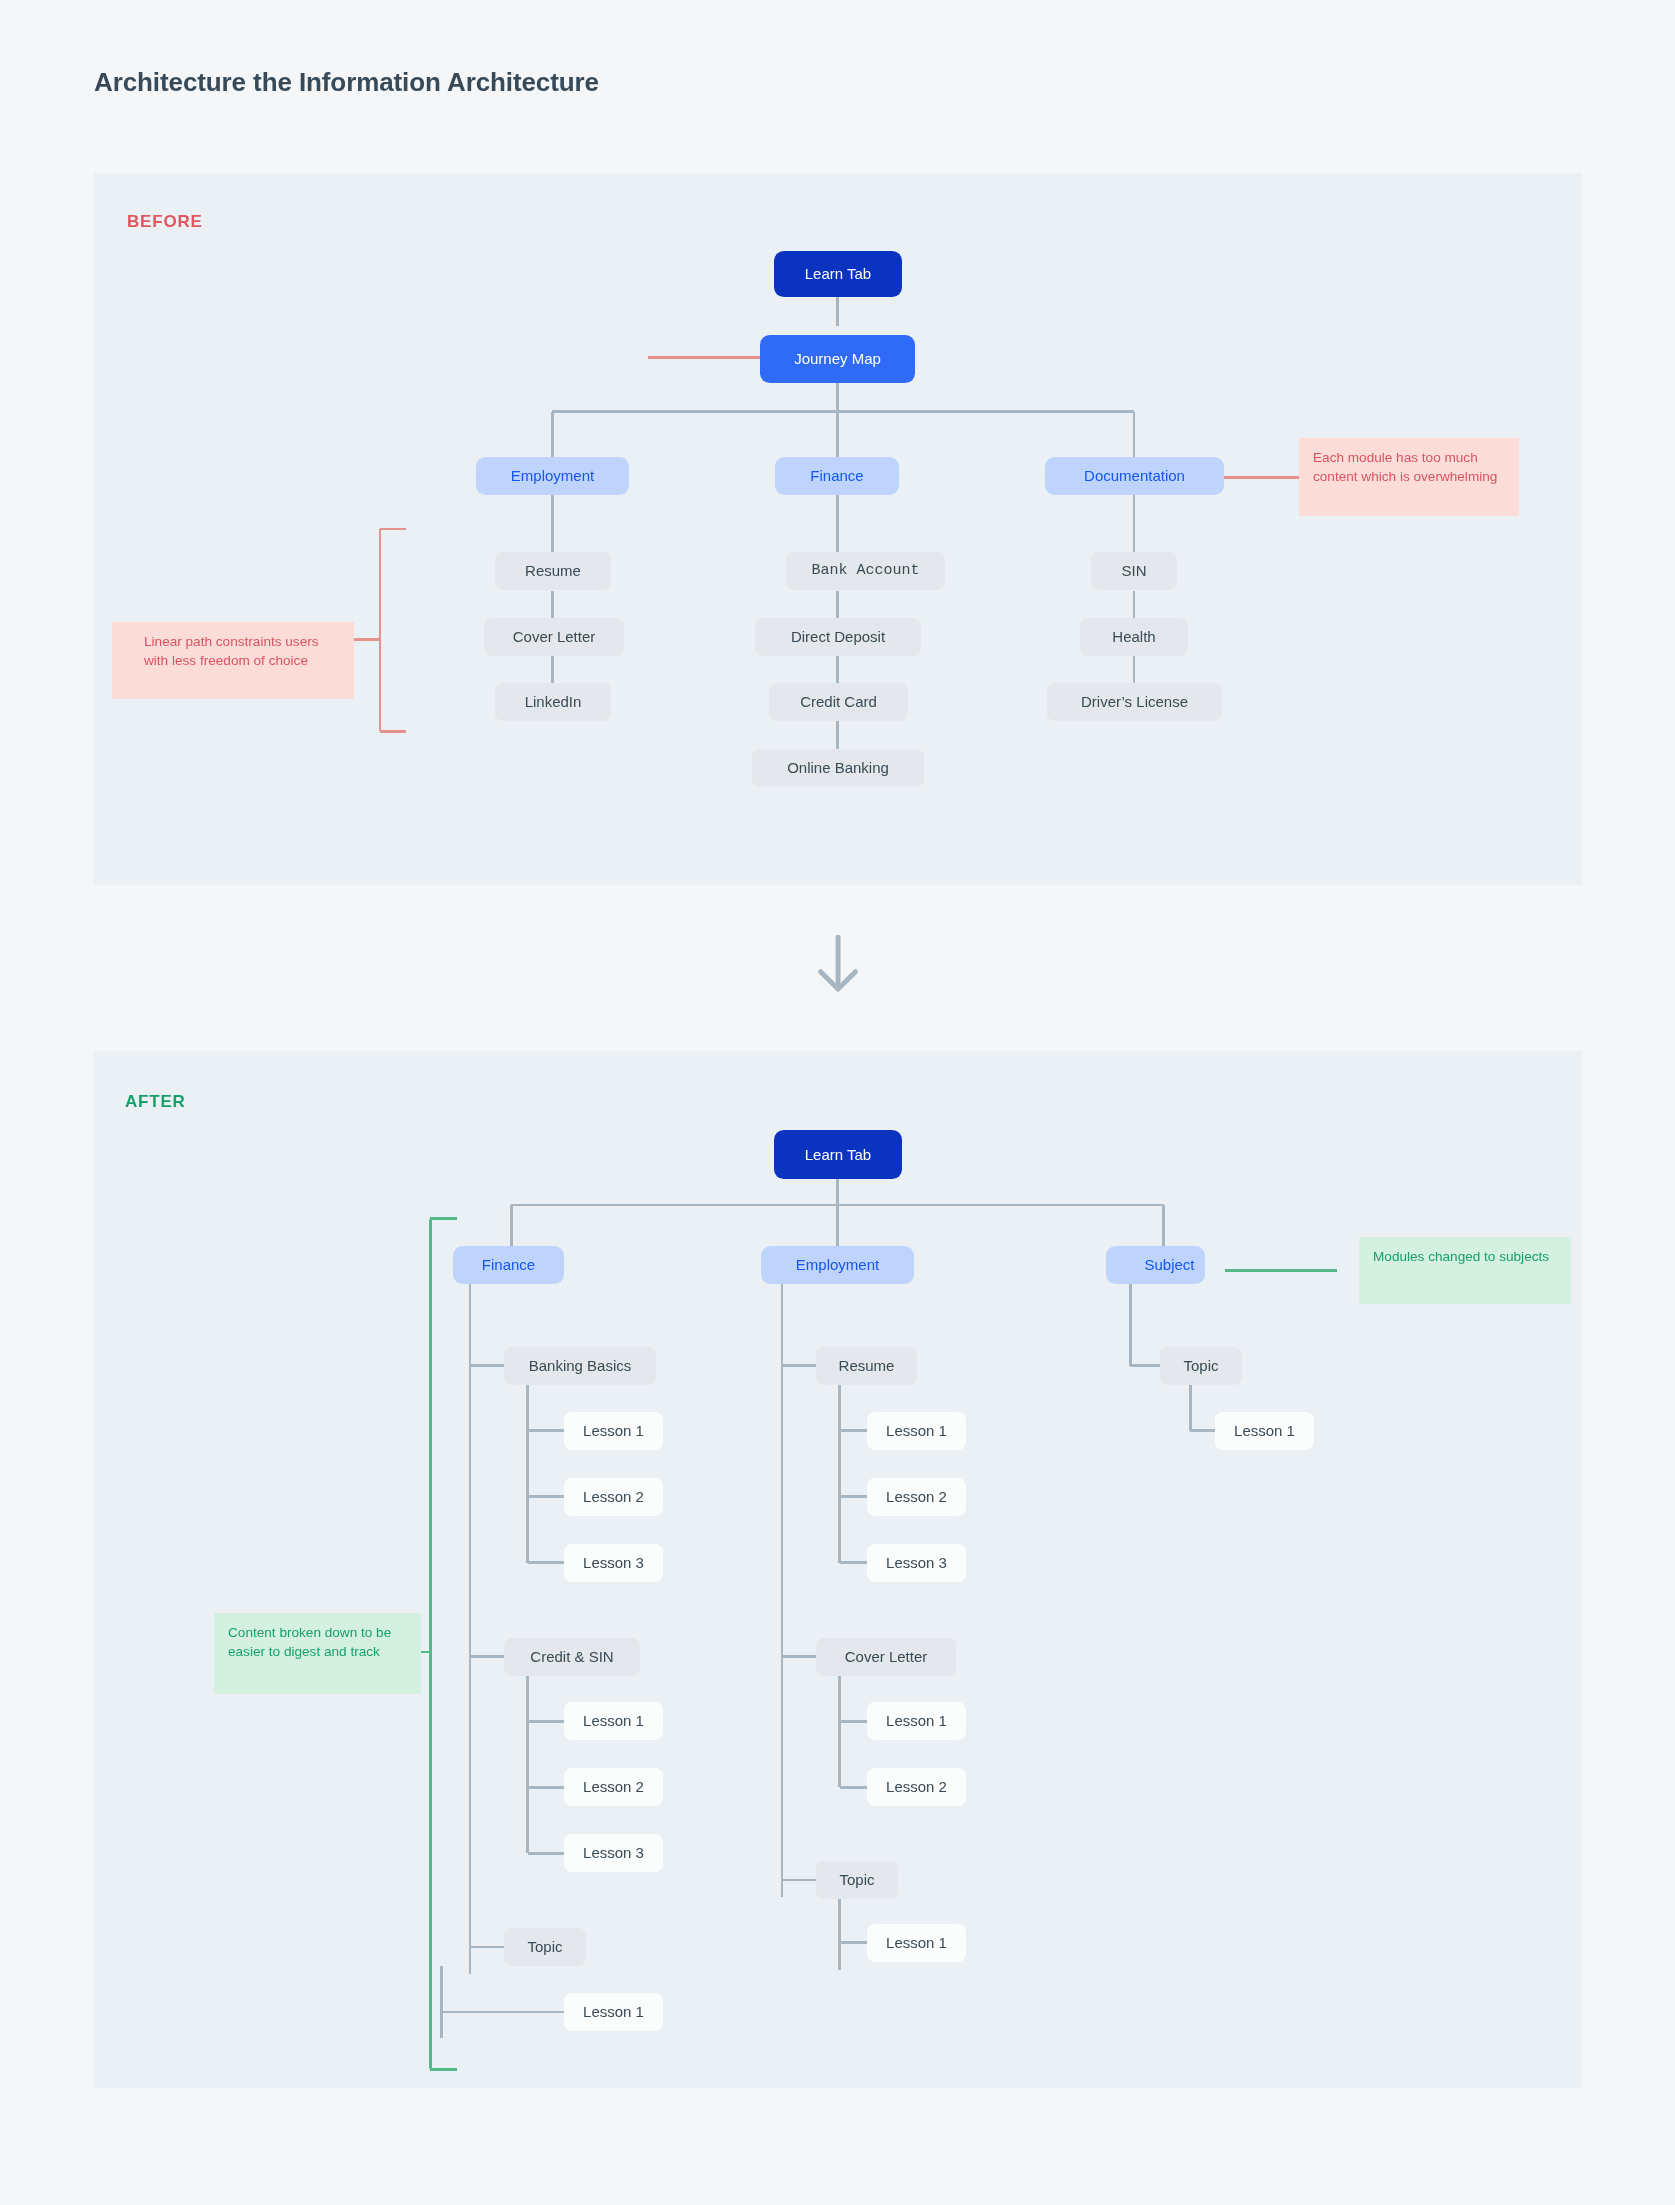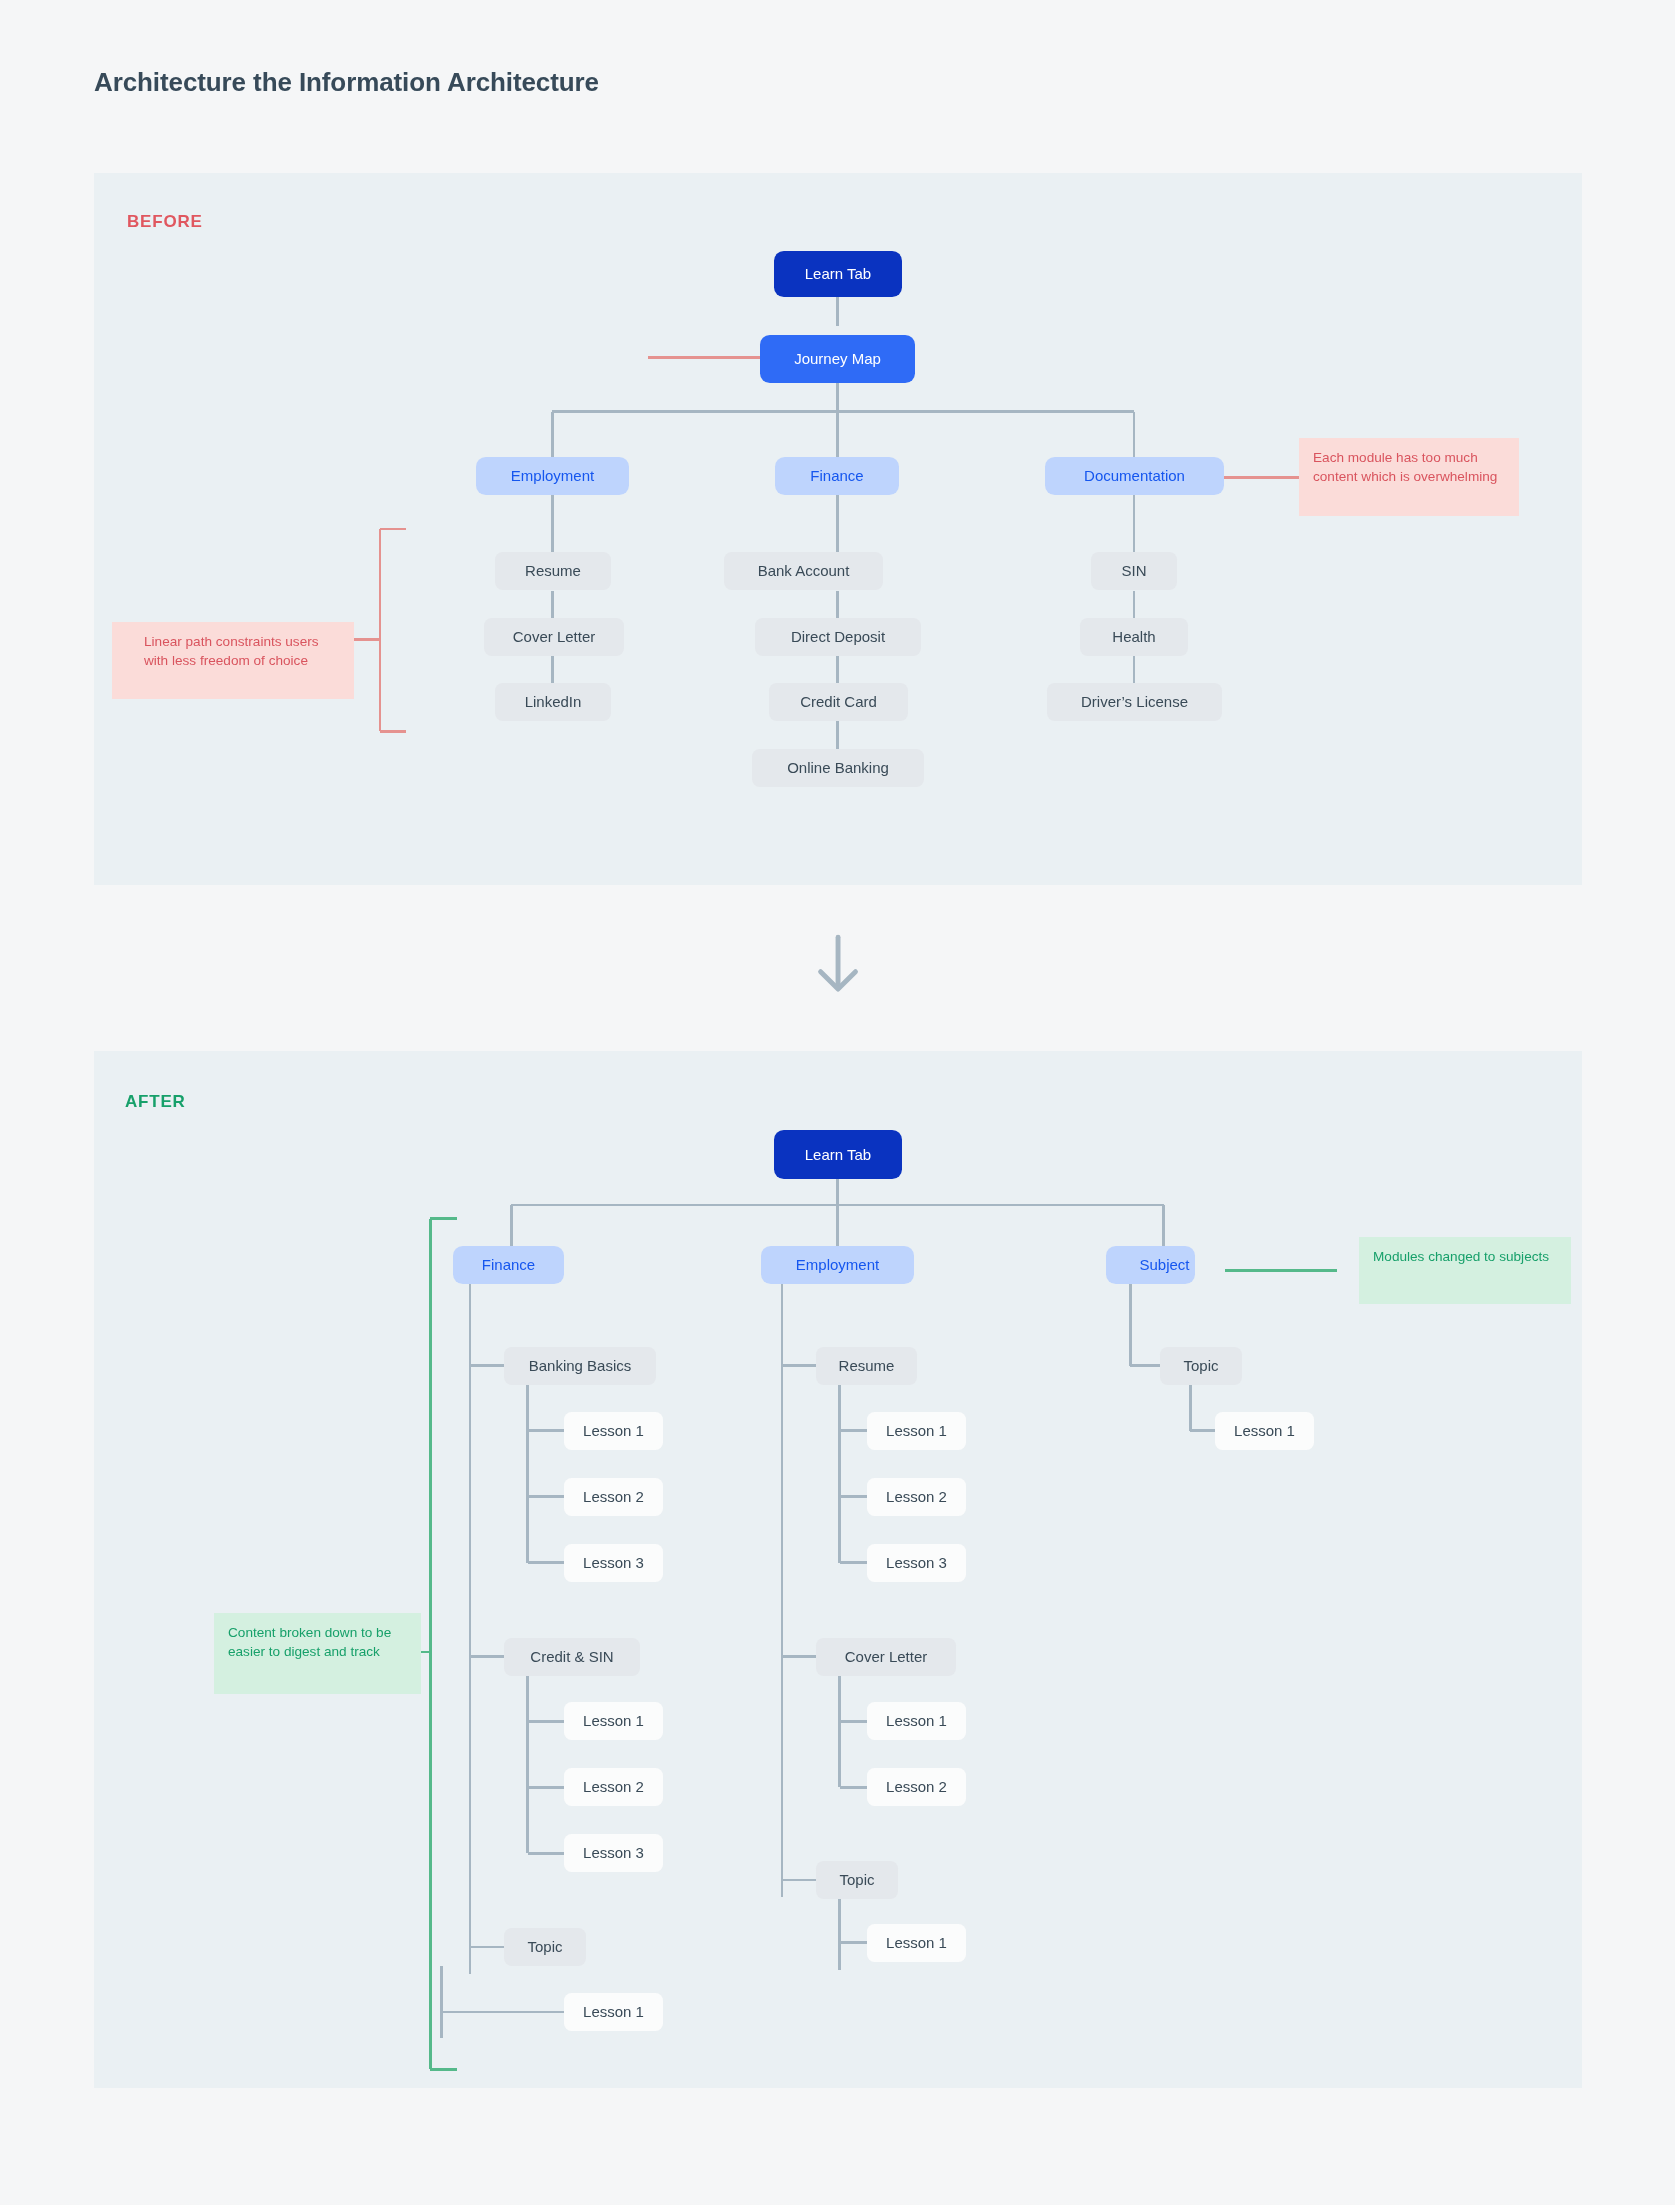--- a/index.html
+++ b/index.html
@@ -174,37 +174,37 @@
   <div class="node n-sub" style="left:760px;top:335px;width:155px;height:48px;">Journey Map</div>
 
   <div class="node n-mod" style="left:476px;top:457px;width:153px;height:38px;">Employment</div>
   <div class="node n-mod" style="left:775px;top:457px;width:124px;height:38px;">Finance</div>
   <div class="node n-mod" style="left:1045px;top:457px;width:179px;height:38px;">Documentation</div>
 
   <div class="node n-leaf" style="left:495px;top:552px;width:116px;height:38px;">Resume</div>
   <div class="node n-leaf" style="left:484px;top:618px;width:140px;height:38px;">Cover Letter</div>
   <div class="node n-leaf" style="left:495px;top:683px;width:116px;height:38px;">LinkedIn</div>
 
-  <div class="node n-leaf" style="left:724px;top:552px;width:159px;height:38px;">Bank Account</div>
+  <div class="node n-leaf" style="left:786px;top:552px;width:159px;height:38px;font-family:Liberation Mono, monospace;">Bank Account</div>
   <div class="node n-leaf" style="left:755px;top:618px;width:166px;height:38px;">Direct Deposit</div>
   <div class="node n-leaf" style="left:769px;top:683px;width:139px;height:38px;">Credit Card</div>
   <div class="node n-leaf" style="left:752px;top:749px;width:172px;height:38px;">Online Banking</div>
 
   <div class="node n-leaf" style="left:1091px;top:552px;width:86px;height:38px;">SIN</div>
   <div class="node n-leaf" style="left:1080px;top:618px;width:108px;height:38px;">Health</div>
   <div class="node n-leaf" style="left:1047px;top:683px;width:175px;height:38px;">Driver’s License</div>
 
   <div class="note note-red" style="left:112px;top:622px;width:242px;height:77px;padding-left:32px;">Linear path constraints users with less freedom of choice</div>
   <div class="note note-red" style="left:1299px;top:438px;width:220px;height:78px;">Each module has too much content which is overwhelming</div>
 
   <div class="node n-root" style="left:774px;top:1130px;width:128px;height:49px;">Learn Tab</div>
 
   <div class="node n-mod" style="left:453px;top:1246px;width:111px;height:38px;">Finance</div>
   <div class="node n-mod" style="left:761px;top:1246px;width:153px;height:38px;">Employment</div>
-  <div class="node n-mod" style="left:1106px;top:1246px;width:89px;height:38px;padding-left:28px;">Subject</div>
+  <div class="node n-mod" style="left:1106px;top:1246px;width:99px;height:38px;padding-left:28px;">Subject</div>
 
   <div class="node n-leaf" style="left:504px;top:1347px;width:152px;height:38px;">Banking Basics</div>
   <div class="node n-lesson" style="left:564px;top:1412px;width:99px;height:38px;">Lesson 1</div>
   <div class="node n-lesson" style="left:564px;top:1478px;width:99px;height:38px;">Lesson 2</div>
   <div class="node n-lesson" style="left:564px;top:1544px;width:99px;height:38px;">Lesson 3</div>
 
   <div class="node n-leaf" style="left:504px;top:1638px;width:136px;height:38px;">Credit &amp; SIN</div>
   <div class="node n-lesson" style="left:564px;top:1702px;width:99px;height:38px;">Lesson 1</div>
   <div class="node n-lesson" style="left:564px;top:1768px;width:99px;height:38px;">Lesson 2</div>
   <div class="node n-lesson" style="left:564px;top:1834px;width:99px;height:38px;">Lesson 3</div>

